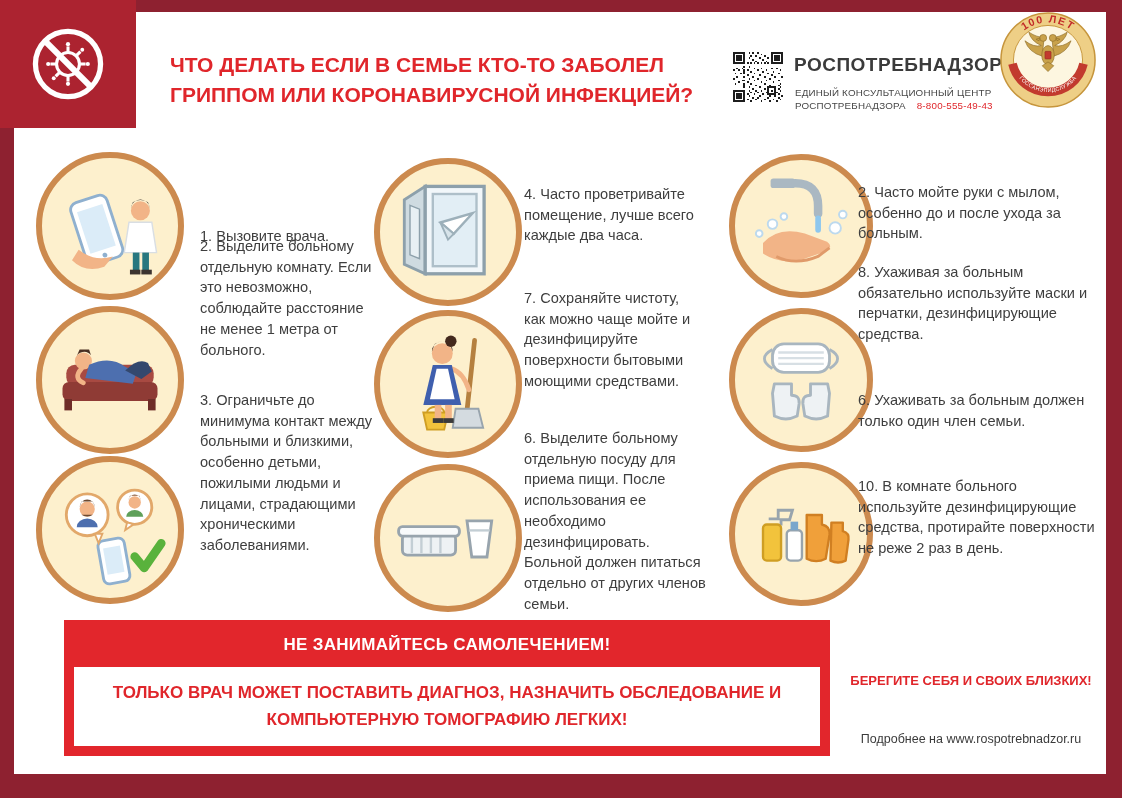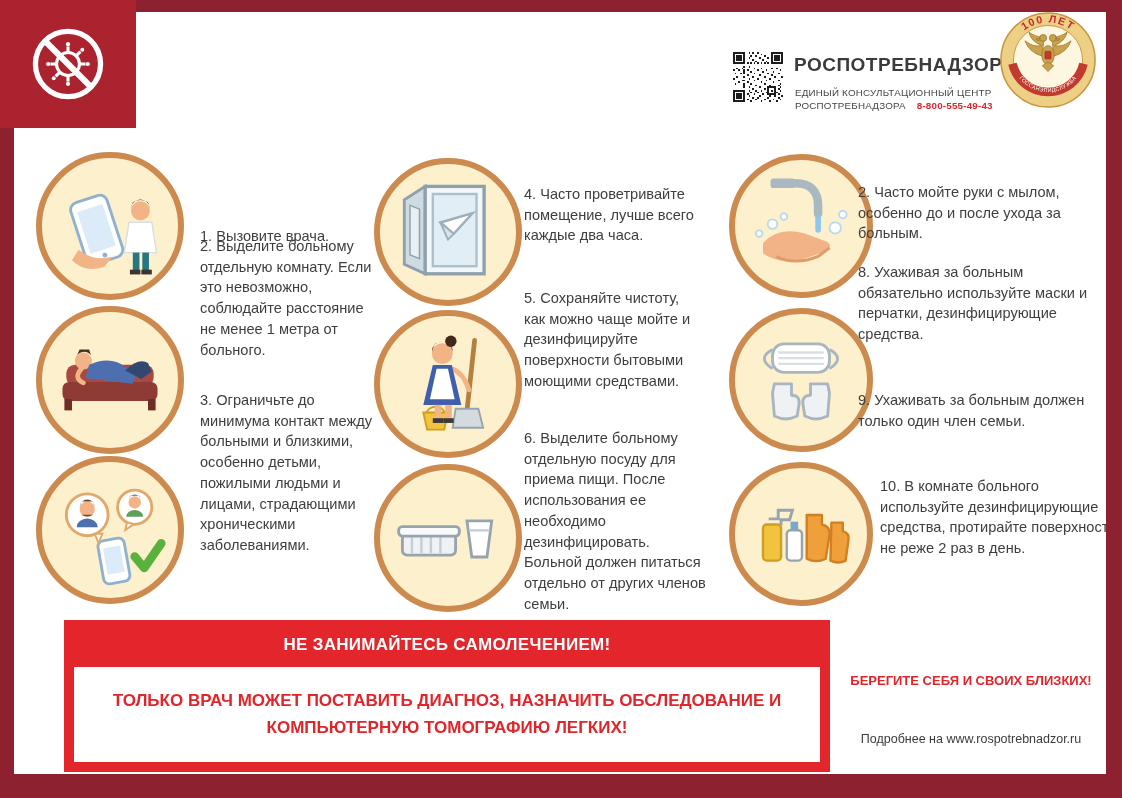--- a/index.html
+++ b/index.html
@@ -26,37 +26,37 @@
   .qr{position:absolute; left:733px; top:52px; width:50px; height:50px;}
   .qr svg{width:100%;height:100%;}
   .org-name{
     position:absolute; left:794px; top:54px; font-size:19px; font-weight:bold;
     color:#3b3b3b; letter-spacing:.5px;text-align:center;
   }
   .consult{
     position:absolute; left:795px; top:86px; font-size:9.8px; line-height:1.35; color:#474747;
     letter-spacing:.2px;
   }
-  .consult .phone{color:#e0262b; font-weight:bold;padding-left:8px;}
+  .consult .phone{color:#e0262b; font-weight:normal;padding-left:8px;}
   .emblem{position:absolute; left:1000px; top:12px; width:96px; height:96px;}
   .emblem svg{width:100%; height:100%;}
   
   .circle{
     position:absolute; width:148px; height:148px; border-radius:50%;
     background:#fdf0cd; border:6px solid #cc8a4e; box-sizing:border-box;
     display:flex; align-items:center; justify-content:center;
   }
   .circle.small{width:144px;height:144px;}
   .circle svg{width:114px;height:114px;}
   
   .step{
     position:absolute; font-size:14.6px; line-height:1.42; color:#3e3e3e;
   }
   
-  .banner-box{position:absolute; left:64px; top:620px; width:766px; height:152px; background:#e2262c;}
+  .banner-box{position:absolute; left:64px; top:620px; width:766px; height:136px; background:#e2262c;}
   .banner-title{
     text-align:center; padding-top:15px; color:#ffffff; font-weight:bold; font-size:17px; letter-spacing:.3px;
   }
   .banner-inner{
     position:absolute; left:10px; right:10px; top:47px; bottom:10px; background:#ffffff;
     display:flex; align-items:center; justify-content:center; text-align:center;
     color:#e0262b; font-weight:bold; font-size:17px; line-height:1.55; padding:0 36px; box-sizing:border-box;
   }
   .closing{
     position:absolute; left:845px; top:672px; width:252px; text-align:center;
@@ -95,20 +95,21 @@
           <circle cx="72.5" cy="50" r="2.4"></circle>
         <circle cx="66.2" cy="33.8" r="2.2"></circle>
           <circle cx="33.8" cy="66.2" r="2.2"></circle>
         <circle cx="66.2" cy="66.2" r="2.2"></circle>
           <circle cx="33.8" cy="33.8" r="2.2"></circle>
       </g>
       <line x1="24" y1="24" x2="76" y2="76" stroke="#ffffff" stroke-width="7"></line>
     </svg>
   </div>
 
+  <div class="title">ЧТО ДЕЛАТЬ ЕСЛИ В СЕМЬЕ КТО-ТО ЗАБОЛЕЛ ГРИППОМ ИЛИ КОРОНАВИРУСНОЙ ИНФЕКЦИЕЙ?</div>
 
   <div class="qr">
     <svg viewBox="0 0 29 29" shape-rendering="crispEdges">
       <rect width="29" height="29" fill="#ffffff"></rect>
       <g fill="#1d1d1d">
         <rect x="0" y="0" width="7" height="7"></rect>
           <rect x="1" y="1" width="5" height="5" fill="#fff"></rect>
           <rect x="2" y="2" width="3" height="3"></rect>
         <rect x="22" y="0" width="7" height="7"></rect>
           <rect x="23" y="1" width="5" height="5" fill="#fff"></rect>
@@ -279,21 +280,21 @@
       <line x1="32" y1="58" x2="32" y2="76" stroke="#c3ced4" stroke-width="2.5"></line>
       <line x1="42" y1="58" x2="42" y2="76" stroke="#c3ced4" stroke-width="2.5"></line>
       <line x1="52" y1="58" x2="52" y2="76" stroke="#c3ced4" stroke-width="2.5"></line>
       <rect x="8" y="48" width="64" height="10" rx="4" fill="#f8fafb" stroke="#98a4ad" stroke-width="3"></rect>
       <path d="M80 42 h26 l-5 38 h-16 z" fill="#ffffff" stroke="#98a4ad" stroke-width="3"></path>
       <line x1="82" y1="52" x2="104" y2="52" stroke="#c3ced4" stroke-width="2.5"></line>
     </svg>
   </div>
 
   <div class="step" style="left:524px;top:184px;width:178px;">4. Часто проветривайте помещение, лучше всего каждые два часа.</div>
-  <div class="step" style="left:524px;top:288px;width:178px;">5. Сохраняйте чистоту, как можно чаще мойте и дезинфицируйте поверхности бытовыми моющими средствами.</div>
+  <div class="step" style="left:524px;top:288px;width:178px;">7. Сохраняйте чистоту, как можно чаще мойте и дезинфицируйте поверхности бытовыми моющими средствами.</div>
   <div class="step" style="left:524px;top:428px;width:182px;">6. Выделите больному отдельную посуду для приема пищи. После использования ее необходимо дезинфицировать. Больной должен питаться отдельно от других членов семьи.</div>
 
   <div class="circle small" style="left:729px;top:154px;">
     <svg viewBox="0 0 120 120">
       <rect x="28" y="10" width="26" height="10" rx="3" fill="#aab8c2"></rect>
       <path d="M54 15 q24 0 24 24 v8" fill="none" stroke="#aab8c2" stroke-width="9" stroke-linecap="round"></path>
       <path d="M78 52 v12" stroke="#8ec7ee" stroke-width="6" stroke-linecap="round"></path>
       <path d="M20 78 q16 -18 44 -10 l22 8 q8 4 2 10 l-26 9 q-24 6 -42 -6 z" fill="#f2b487"></path>
       <path d="M34 92 q20 10 44 0 l12 -9" stroke="#e09a6a" stroke-width="3" fill="none"></path>
       <circle cx="30" cy="58" r="5" fill="#ffffff" stroke="#bcd9ee" stroke-width="2"></circle>
@@ -327,22 +328,22 @@
       <rect x="49" y="47" width="8" height="9" fill="#7aa7cc"></rect>
       <g fill="#f0a03a" stroke="#d07f22" stroke-width="2.5" stroke-linejoin="round">
         <path d="M66 40 h16 v10 q9 2 8 11 l-4 25 q-10 5 -20 0 z"></path>
         <path d="M92 48 h12 v9 q7 2 6 9 l-3 22 q-8 4 -16 0 z"></path>
       </g>
     </svg>
   </div>
 
   <div class="step" style="left:858px;top:182px;width:240px;">2. Часто мойте руки с мылом, особенно до и после ухода за больным.</div>
   <div class="step" style="left:858px;top:262px;width:240px;">8. Ухаживая за больным обязательно используйте маски и перчатки, дезинфицирующие средства.</div>
-  <div class="step" style="left:858px;top:390px;width:240px;">9. Ухаживать за больным должен только один член семьи.</div>
-  <div class="step" style="left:880px;top:476px;width:240px;">10. В комнате больного используйте дезинфицирующие средства, протирайте поверхности не реже 2 раз в день.</div>
+  <div class="step" style="left:858px;top:390px;width:240px;">6. Ухаживать за больным должен только один член семьи.</div>
+  <div class="step" style="left:858px;top:476px;width:240px;">10. В комнате больного используйте дезинфицирующие средства, протирайте поверхности не реже 2 раз в день.</div>
 
   <div class="banner-box">
     <div class="banner-title">НЕ ЗАНИМАЙТЕСЬ САМОЛЕЧЕНИЕМ!</div>
     <div class="banner-inner">
       <span>ТОЛЬКО ВРАЧ МОЖЕТ ПОСТАВИТЬ ДИАГНОЗ, НАЗНАЧИТЬ ОБСЛЕДОВАНИЕ И КОМПЬЮТЕРНУЮ ТОМОГРАФИЮ ЛЕГКИХ!</span>
     </div>
   </div>
 
   <div class="closing">БЕРЕГИТЕ СЕБЯ И СВОИХ БЛИЗКИХ!</div>
   <div class="more">Подробнее на www.rospotrebnadzor.ru</div>

